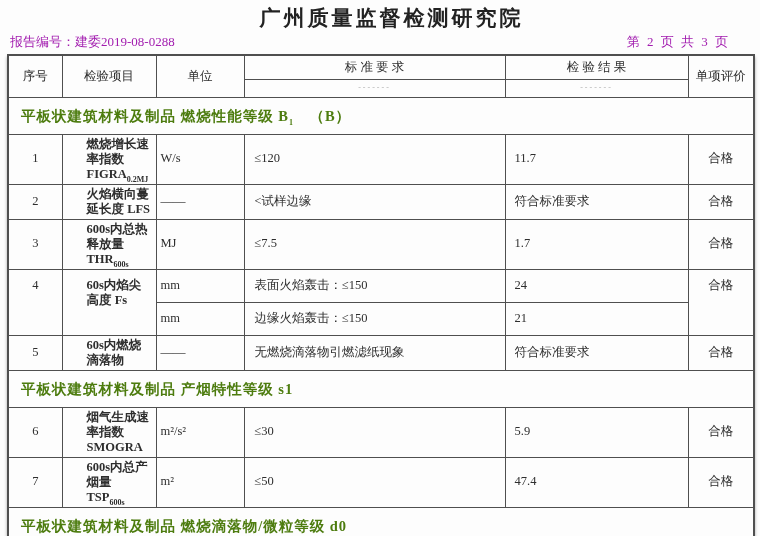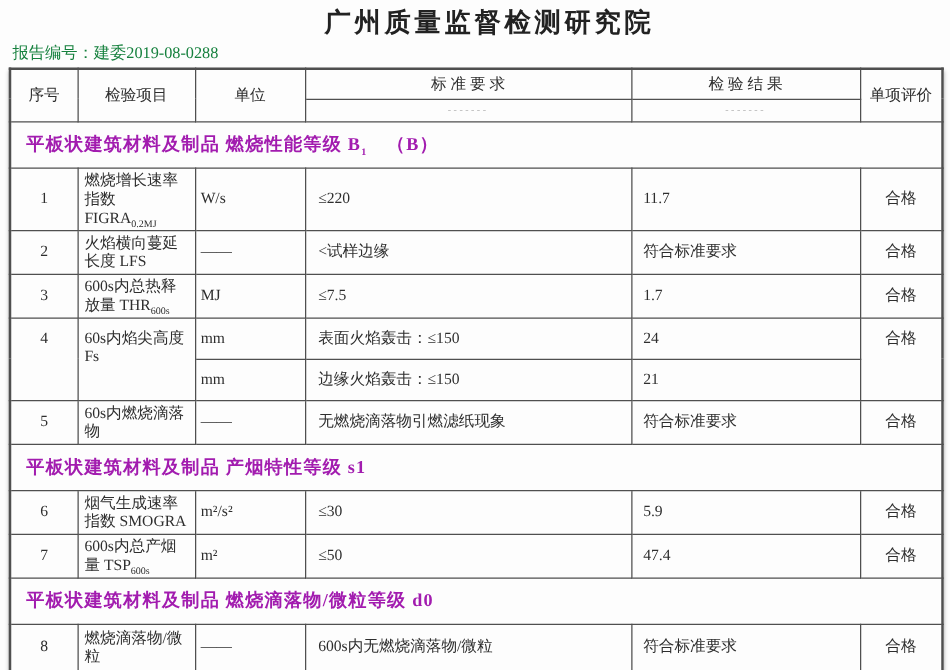--- a/index.html
+++ b/index.html
@@ -9,21 +9,21 @@
     font-family:"Liberation Serif","DejaVu Serif",serif;
     color:#2e2e2e;
     position:relative;
   }
   .page{width:760px;height:536px;}
   .titles{text-align:center;padding-top:6px;line-height:1.15;}
   .org-title{font-size:21px;font-weight:bold;letter-spacing:3px;color:#222;margin-left:23px;}
   .report-title{font-size:19px;font-weight:bold;letter-spacing:3px;color:#222;}
   .meta-row{
     display:flex;justify-content:space-between;align-items:flex-end;
-    padding:3px 12px 3px 10px;font-size:13px;color:#15803d;
+    padding:3px 12px 3px 10px;font-size:13px;color:#a21caf;
   }
   .meta-row .page-ind{letter-spacing:2px;padding-right:18px;}
   table{
     border-collapse:collapse;table-layout:fixed;
     width:746px;margin-left:7px;
     box-shadow:0 3px 3px rgba(60,60,60,.45);
   }
   table,td,th{border:1px solid #4f4f4f;}
   table{border-width:2px;}
   td,th{
@@ -38,45 +38,46 @@
   col.c-res{width:183px;}
   col.c-eval{width:66px;}
   th{text-align:center;}
   .h-top{height:24px;}
   .h-sub{height:18px;}
   .subdash{
     text-align:center;font-size:8px;color:#b3b3b3;
     letter-spacing:2px;line-height:1;
   }
   tr.section td{
-    font-size:14.5px;font-weight:bold;color:#a21caf;
+    font-size:14.5px;font-weight:bold;color:#4d7c0f;
     padding-left:12px;height:32px;letter-spacing:1px;
   }
   td.no{text-align:center;}
-  td.item{padding-left:5px;line-height:1.2;}
+  td.item{padding-left:24px;line-height:1.2;font-weight:bold;}
   td.unit{}
   td.std{padding-left:10px;}
   td.res{padding-left:9px;margin-left:45px;}
   td.eval{text-align:center;}
   td.vtop{vertical-align:top;padding-top:8px;}
   tr.r{height:33px;}
   tr.rlast{height:38px;}
   sub{font-size:8px;line-height:0;}
 </style>
 </head>
 <body>
 
 <div class="page">
 
   <div class="titles">
     <div class="org-title">广州质量监督检测研究院</div>
   </div>
 
   <div class="meta-row">
     <span>报告编号：建委2019-08-0288</span>
+    <span class="page-ind">第 2 页 共 3 页</span>
   </div>
 
   <table>
     <colgroup>
       <col class="c-no">
         <col class="c-item">
         <col class="c-unit">
       <col class="c-std">
         <col class="c-res">
         <col class="c-eval">
@@ -97,21 +98,21 @@
     </thead>
     <tbody>
       <tr class="section">
         <td colspan="6"><span>平板状建筑材料及制品  燃烧性能等级  B</span><sub>1</sub><span>　（B）</span></td>
       </tr>
 
       <tr class="r">
         <td class="no">1</td>
         <td class="item"><span>燃烧增长速率指数 FIGRA</span><sub>0.2MJ</sub></td>
         <td class="unit">W/s</td>
-        <td class="std">≤220</td>
+        <td class="std">≤120</td>
         <td class="res">11.7</td>
         <td class="eval">合格</td>
       </tr>
 
       <tr class="r">
         <td class="no">2</td>
         <td class="item">火焰横向蔓延长度 LFS</td>
         <td class="unit">——</td>
         <td class="std">&lt;试样边缘</td>
         <td class="res">符合标准要求</td>

